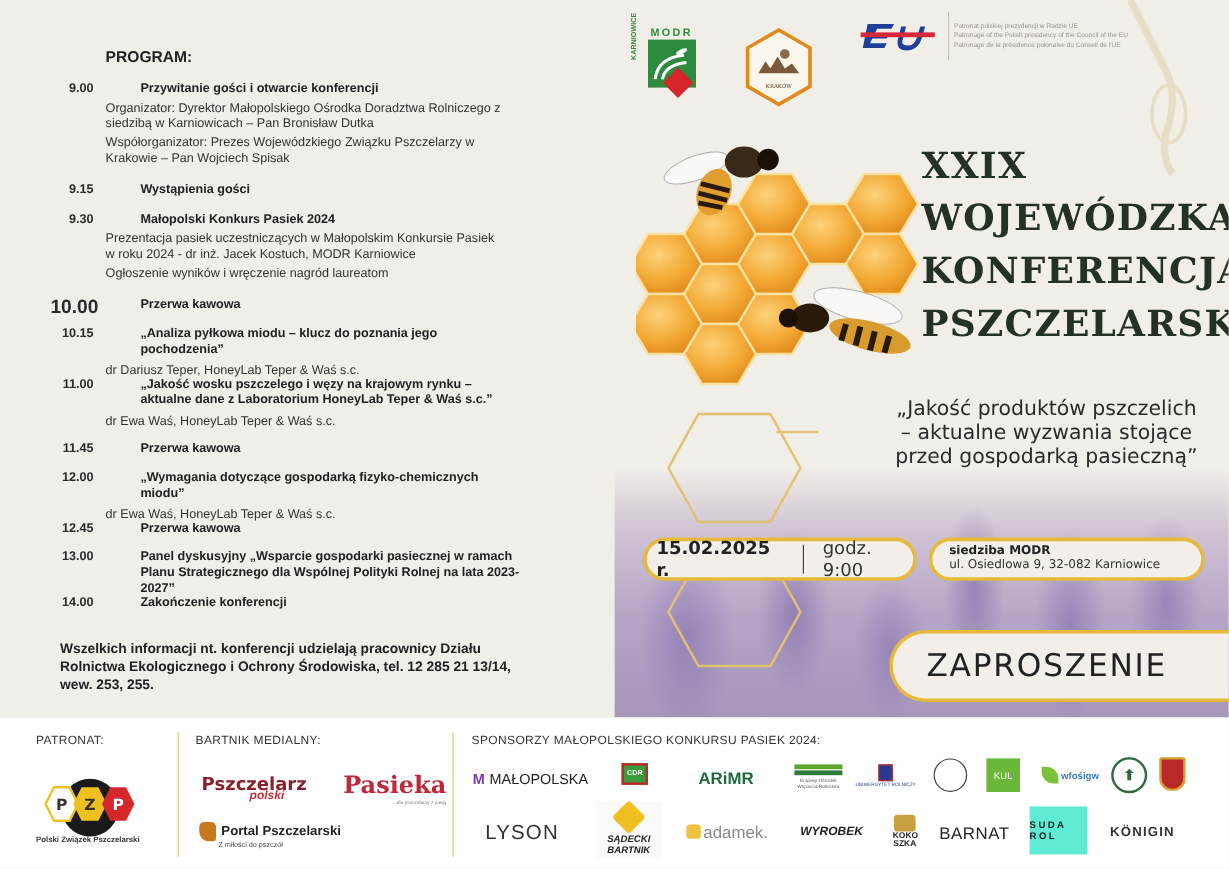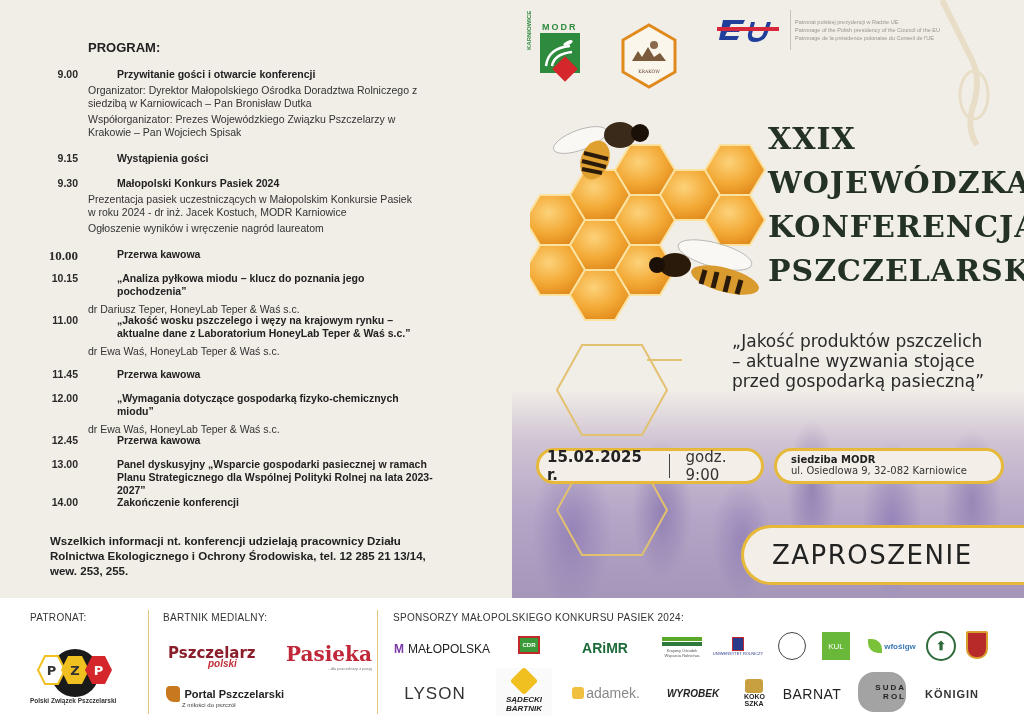--- a/index.html
+++ b/index.html
@@ -35,21 +35,21 @@
   .modr-diamond { position: absolute; left: 26px; top: 38px; width: 18px; height: 18px; background: #d4262b; transform: rotate(45deg); }
   .modr-side { position: absolute; left: -4px; top: 28px; font-size: 6px; font-weight: bold; color: #2e8b3e; transform: rotate(-90deg); transform-origin: left top; width: 40px; }
   .wzp-logo { margin-left: 35px; width: 58px; height: 66px; }
   .eu-logo { position: absolute; left: 205px; top: 14px; width: 65px; height: 30px; }
   .eu-divider { position: absolute; left: 278px; top: 10px; width: 1px; height: 40px; background: #c9c3bb; }
   .eu-text { position: absolute; left: 283px; top: 18px; font-size: 5.5px; line-height: 8px; color: #9a948d; }
 
   .honeycomb { position: absolute; left: 18px; top: 110px; width: 240px; height: 230px; }
 
   .title-block { position: absolute; left: 256px; top: 117px; font-family: "DejaVu Serif", serif; font-weight: bold; color: #233223; font-size: 30px; line-height: 44px; letter-spacing: 1px; }
-  .subtitle { position: absolute; left: 220px; top: 331px; width: 280px; text-align: left; font-size: 17px; line-height: 20px; color: #2a2a2a; font-family: "DejaVu Sans", sans-serif; }
+  .subtitle { position: absolute; left: 220px; top: 331px; width: 280px; text-align: center; font-size: 17px; line-height: 20px; color: #2a2a2a; font-family: "DejaVu Sans", sans-serif; }
 
   .pill { position: absolute; background: #f3efe8; border: 3px solid #e6b93b; border-radius: 20px; }
   .pill-date { left: 24px; top: 448px; width: 228px; height: 36px; display: flex; align-items: center; }
   .date-text { font-weight: bold; font-size: 15px; padding-left: 8px; color: #222; font-family: "DejaVu Sans", sans-serif; }
   .date-sep { width: 1px; height: 24px; background: #444; margin: 0 16px; }
   .time-text { font-size: 15px; color: #333; font-family: "DejaVu Sans", sans-serif; }
   .pill-venue { left: 262px; top: 448px; width: 230px; height: 36px; padding: 3px 0 0 14px; }
   .venue-name { font-size: 10px; font-weight: bold; color: #222; font-family: "DejaVu Sans", sans-serif; }
   .venue-addr { font-size: 10px; color: #333; font-family: "DejaVu Sans", sans-serif; }
   .pill-invite { left: 229px; top: 525px; width: 300px; height: 60px; border-radius: 30px 0 0 30px; border-right: none; display: flex; align-items: center; padding-left: 28px; }
@@ -91,21 +91,21 @@
     <div style="position:absolute;left:42px;top:177px;width:440px;">
       <div style="position:absolute;left:0;width:36px;text-align:right;font-weight:bold;font-size:10.5px;">9.30</div>
       <div style="position:absolute;left:46px;width:330px;">
         <div class="ag-title">Małopolski Konkurs Pasiek 2024</div>
         <div class="ag-desc">Prezentacja pasiek uczestniczących w  Małopolskim  Konkursie Pasiek w roku 2024 - dr inż. Jacek Kostuch, MODR Karniowice</div>
         <div class="ag-desc">Ogłoszenie wyników i wręczenie nagród laureatom</div>
       </div>
     </div>
 
     <div style="position:absolute;left:42px;top:248px;width:440px;">
-      <div style="position:absolute;left:0;width:36px;text-align:right;font-weight:bold;font-size:13px;font-family:Liberation Serif, serif;">10.00</div>
+      <div style="position:absolute;left:0;width:36px;text-align:center;font-weight:bold;font-size:16px;">10.00</div>
       <div style="position:absolute;left:46px;width:330px;">
         <div class="ag-title">Przerwa kawowa</div>
       </div>
     </div>
 
     <div style="position:absolute;left:42px;top:272px;width:440px;">
       <div style="position:absolute;left:0;width:36px;text-align:right;font-weight:bold;font-size:10.5px;">10.15</div>
       <div style="position:absolute;left:46px;width:340px;">
         <div class="ag-title">„Analiza pyłkowa miodu – klucz do poznania jego pochodzenia”</div>
         <div class="ag-desc" style="margin-top:5px;">dr Dariusz Teper, HoneyLab Teper &amp; Waś s.c.</div>
@@ -354,19 +354,19 @@
   <div class="sponsor" style="left:660px;top:84px;width:66px;height:22px;font-size:10px;font-weight:bold;color:#222;font-style:italic;">
     <span>WYROBEK</span>
   </div>
   <div class="sponsor" style="left:740px;top:74px;width:28px;height:42px;flex-direction:column;">
     <div style="width:18px;height:14px;background:#c8a040;border-radius:3px;"></div>
     <div style="font-size:7px;font-weight:bold;color:#222;text-align:center;line-height:7px;width:20px;">KOKO SZKA</div>
   </div>
   <div class="sponsor" style="left:784px;top:84px;width:56px;height:24px;font-size:14px;color:#222;letter-spacing:0.5px;">
     <span>BARNAT</span>
   </div>
-  <div class="sponsor" style="left:858px;top:74px;width:48px;height:40px;background:#a3a3a3;border-radius:16px;font-size:8px;font-weight:bold;color:#222;text-align:right;letter-spacing:2px;">
+  <div class="sponsor" style="left:858px;top:74px;width:48px;height:40px;background:#5eead4;border-radius:0;font-size:8px;font-weight:bold;color:#222;text-align:left;letter-spacing:2px;">
     <span>SUDA ROL</span>
   </div>
   <div class="sponsor" style="left:920px;top:86px;width:64px;height:20px;font-size:11px;font-weight:bold;color:#333;letter-spacing:1px;">
     <span>KÖNIGIN</span>
   </div>
 </section>
 
 </body></html>

